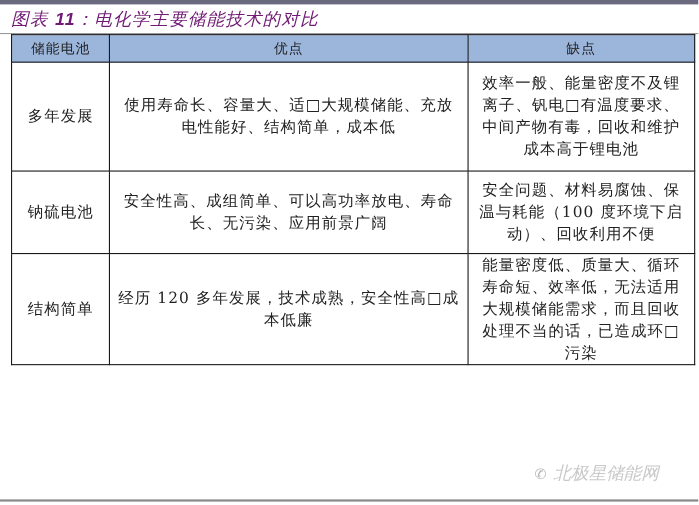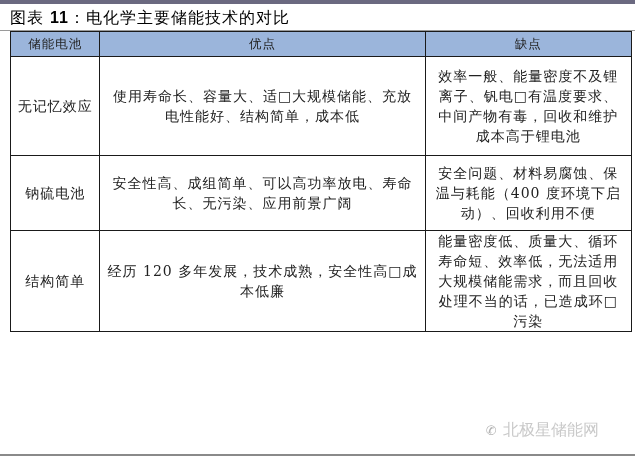--- a/index.html
+++ b/index.html
@@ -1,38 +1,38 @@
 <!DOCTYPE html>
 <html><head>
 <meta charset="utf-8">
 <style>
   html, body { margin:0; padding:0; background:#ffffff; }
   body { width:635px; height:459px; position:relative; overflow:hidden;
          font-family: "DejaVu Serif", "Liberation Serif", serif; color:#222; }
   .top-bar { position:absolute; left:0; top:0; width:635px; height:4px; background:#6b6980; }
-  .title { position:absolute; left:10px; top:7px; font-size:16px; letter-spacing:1px; color:#000000;
-           font-family: "DejaVu Serif", serif; line-height:22px; }
+  .title { position:absolute; left:10px; top:7px; font-size:16px; letter-spacing:1px; color:#701a75;
+           font-family: "DejaVu Serif", serif; line-height:22px;font-style:italic; }
   .title .num { font-family: "Liberation Sans", sans-serif; font-weight:bold; font-size:16px; }
   .title-rule { position:absolute; left:0; top:30px; width:635px; height:1px; background:#9a9a9a; }
   table.cmp { position:absolute; left:10px; top:31px; border-collapse:collapse; table-layout:fixed;
               width:622px; }
   table.cmp th, table.cmp td { border:1.5px solid #1a1a1a; text-align:center; vertical-align:middle;
               font-size:14px; line-height:20px; font-weight:normal; padding:0 6px; letter-spacing:1px; }
   table.cmp th { background:#9bb5db; height:24px; font-size:12.5px; }
   .c1 { width:84px; }
   .c2 { width:306px; }
   .c3 { width:194px; }
   .r1 td { height:98px; }
   .r2 td { height:74px; }
   .r3 td { height:99px; }
   .r4 td { height:49px; }
   .r5 td { height:51px; }
   .bottom-rule { position:absolute; left:0; top:454px; width:635px; height:2px; background:#8a8a8a; }
   .watermark { position:absolute; left:486px; top:420px; font-size:16px; color:#c9c9c9;
-               font-family:"DejaVu Sans", sans-serif; letter-spacing:0px; }
+               font-family:"DejaVu Sans", sans-serif; letter-spacing:0px;font-style:italic; }
   .watermark .wm-icon { font-size:13px; margin-right:6px; color:#b5b5b5; }
 </style>
 </head>
 <body>
 
 <div class="top-bar"></div>
 
 <div class="title">
   <span>图表 </span><span class="num">11</span><span>：电化学主要储能技术的对比</span>
 </div>
@@ -46,28 +46,28 @@
   </colgroup>
   <thead>
     <tr>
       <th>储能电池</th>
       <th>优点</th>
       <th>缺点</th>
     </tr>
   </thead>
   <tbody>
     <tr class="r1">
-      <td>无记忆效应</td>
+      <td>多年发展</td>
       <td>使用寿命长、容量大、适□大规模储能、充放电性能好、结构简单，成本低</td>
       <td>效率一般、能量密度不及锂离子、钒电□有温度要求、中间产物有毒，回收和维护成本高于锂电池</td>
     </tr>
     <tr class="r2">
       <td>钠硫电池</td>
       <td>安全性高、成组简单、可以高功率放电、寿命长、无污染、应用前景广阔</td>
-      <td>安全问题、材料易腐蚀、保温与耗能（400 度环境下启动）、回收利用不便</td>
+      <td>安全问题、材料易腐蚀、保温与耗能（100 度环境下启动）、回收利用不便</td>
     </tr>
     <tr class="r3">
       <td>结构简单</td>
       <td>经历 120 多年发展，技术成熟，安全性高□成本低廉</td>
       <td>能量密度低、质量大、循环寿命短、效率低，无法适用大规模储能需求，而且回收处理不当的话，已造成环□污染</td>
     </tr>
   </tbody>
 </table>
 
 <div class="watermark">

